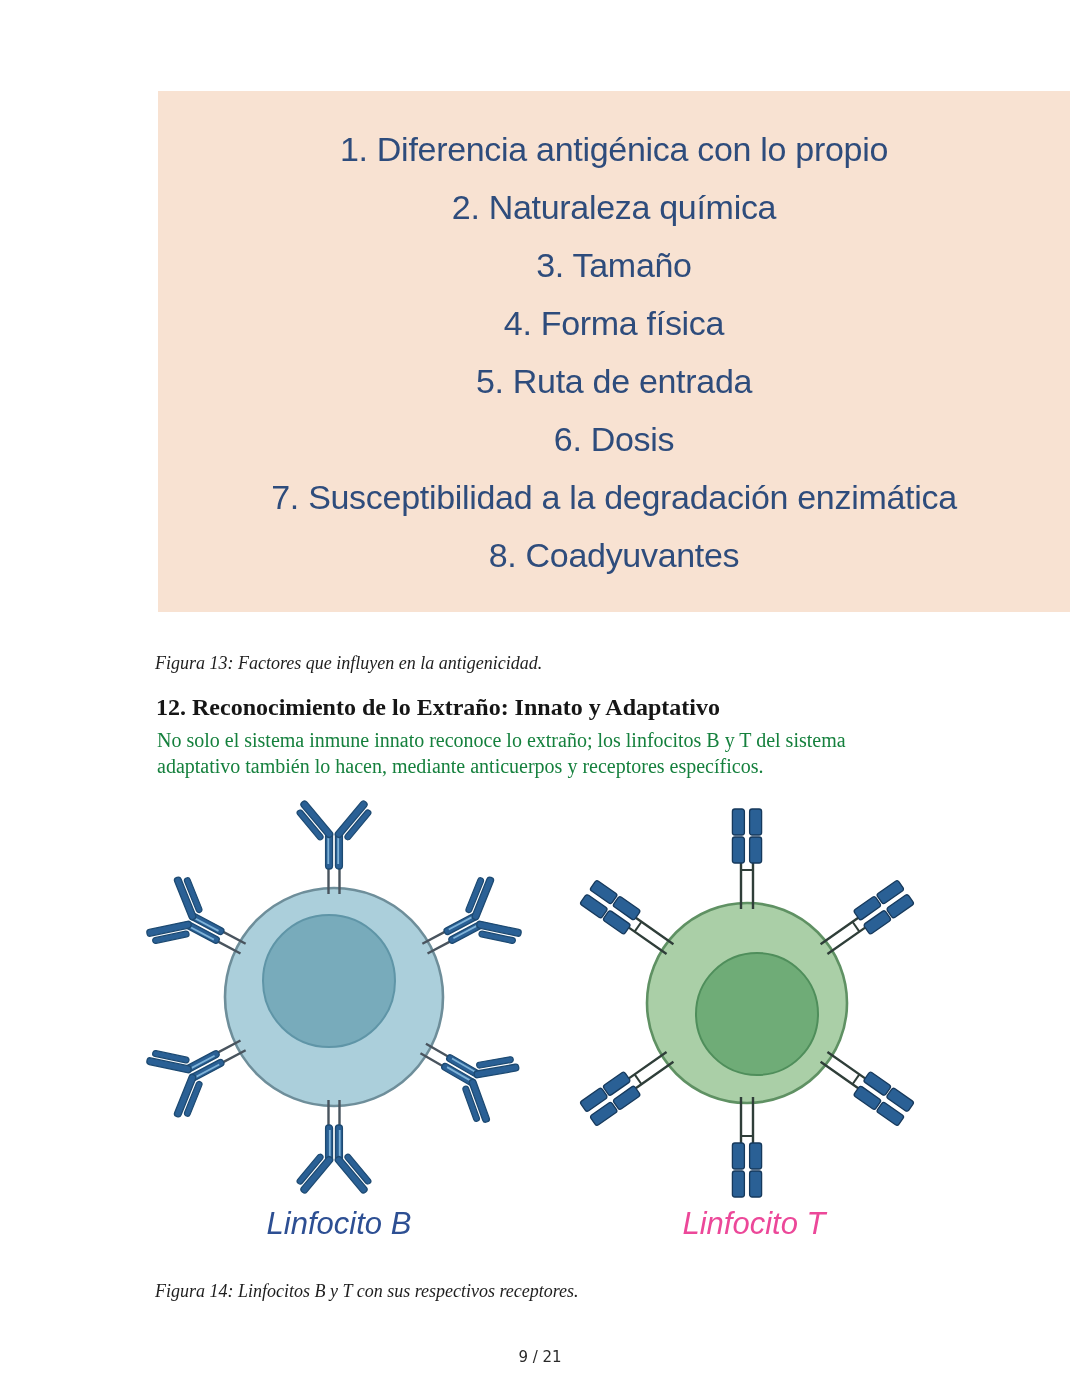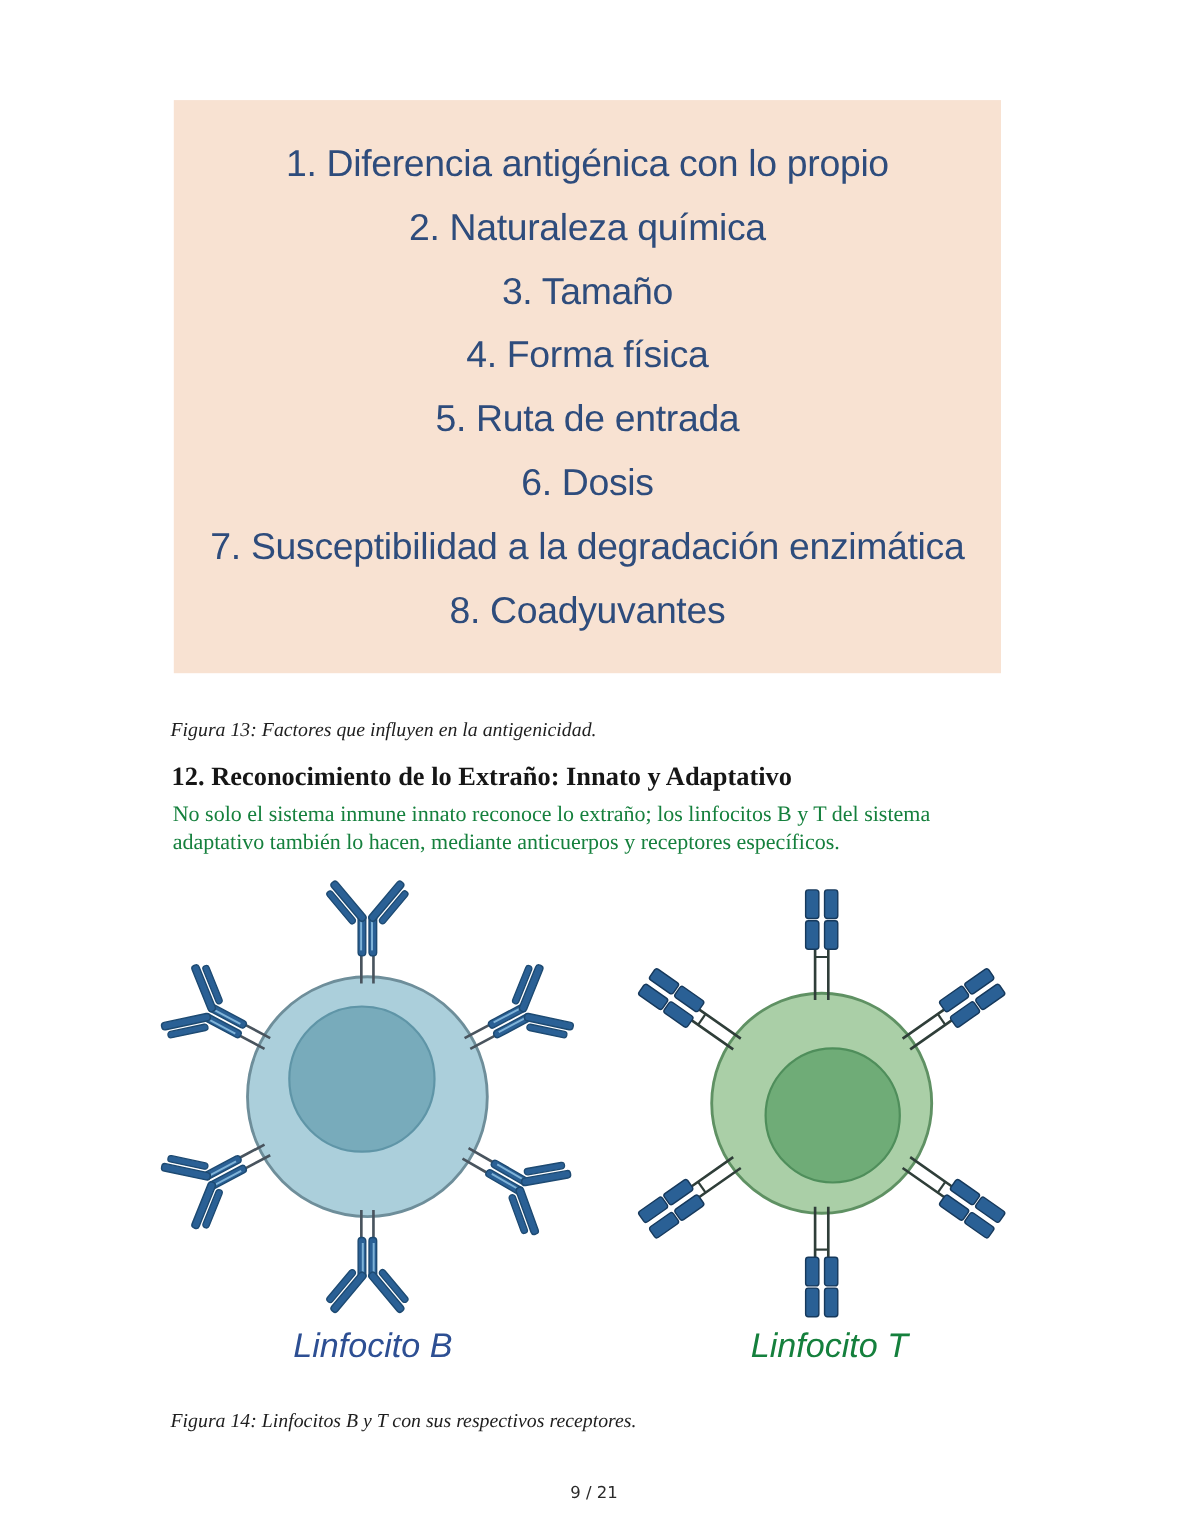--- a/index.html
+++ b/index.html
@@ -9,21 +9,21 @@
     height:1397px;
     background:#ffffff;
     font-family:"Liberation Serif", serif;
     color:#1f1f1f;
     overflow:hidden;
   }
   
   .slide-figure{
     position:absolute;
     left:158px; top:91px;
-    width:752px; height:521px;
+    width:912px; height:521px;
     display:flex;
     flex-direction:column;
     justify-content:center;
     font-family:"Liberation Sans", sans-serif;
     letter-spacing:-0.3px;
   }
   .slide-line{
     line-height:58px;
     font-size:34px;
     text-align:center;
@@ -211,19 +211,19 @@
         </g>
       <g transform="rotate(305 220 220)">
           <g transform="translate(220,122)">
             <use href="#tcr"></use>
           </g>
         </g>
     </g>
   </svg>
 
   <div class="cell-label label-b" style="color: rgb(45, 79, 147);">Linfocito B</div>
-  <div class="cell-label label-t" style="color: #15803d;">Linfocito T</div>
+  <div class="cell-label label-t" style="color: #ec4899;">Linfocito T</div>
 
   <div class="fig-caption caption-14">Figura 14: Linfocitos B y T con sus respectivos receptores.</div>
 
   <div class="page-number">9 / 21</div>
 
 </div>
 
 </body></html>

